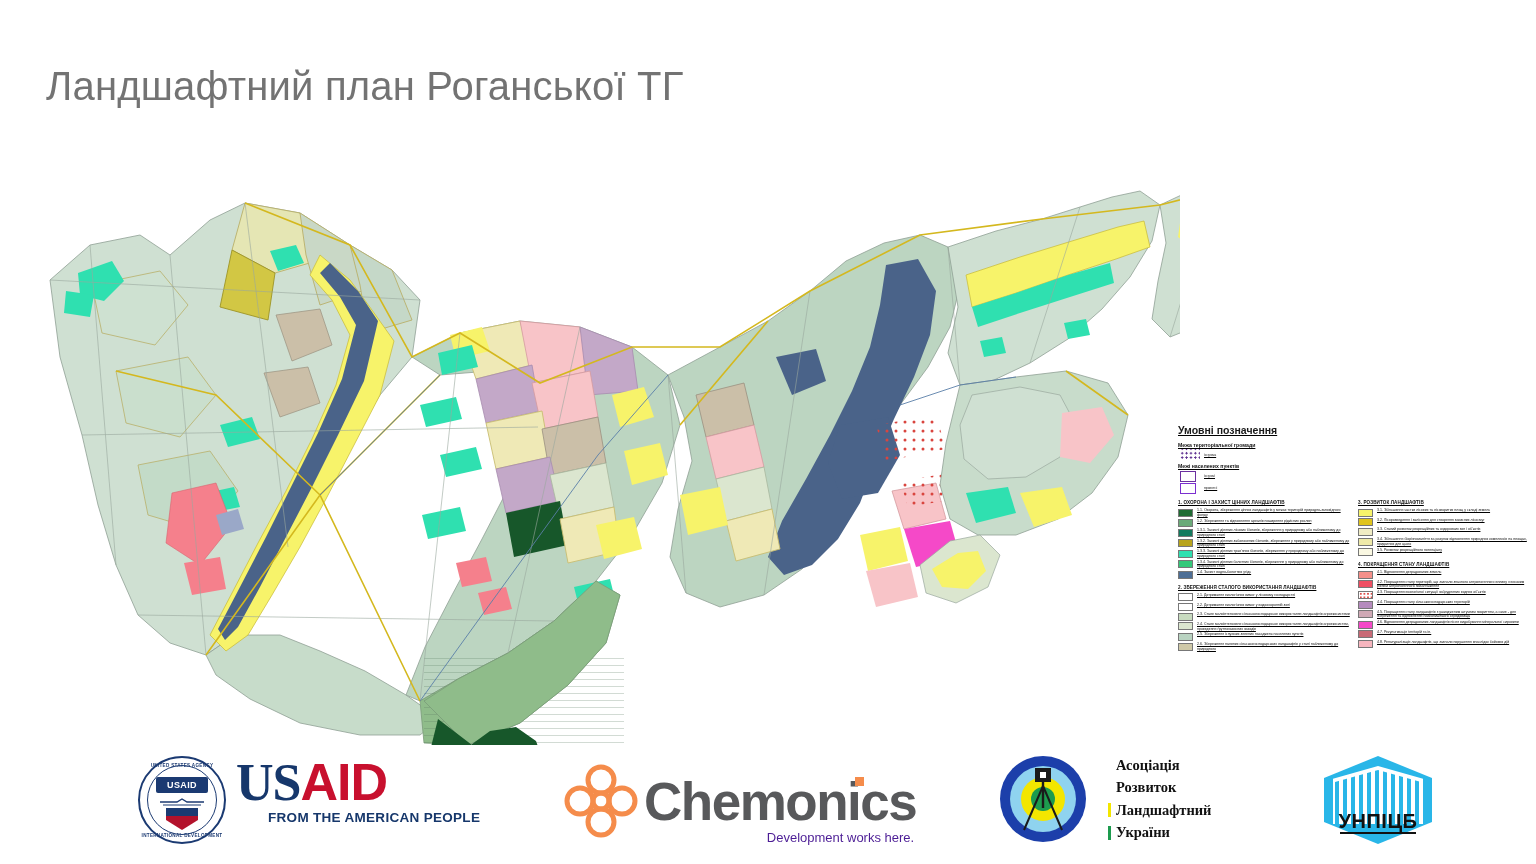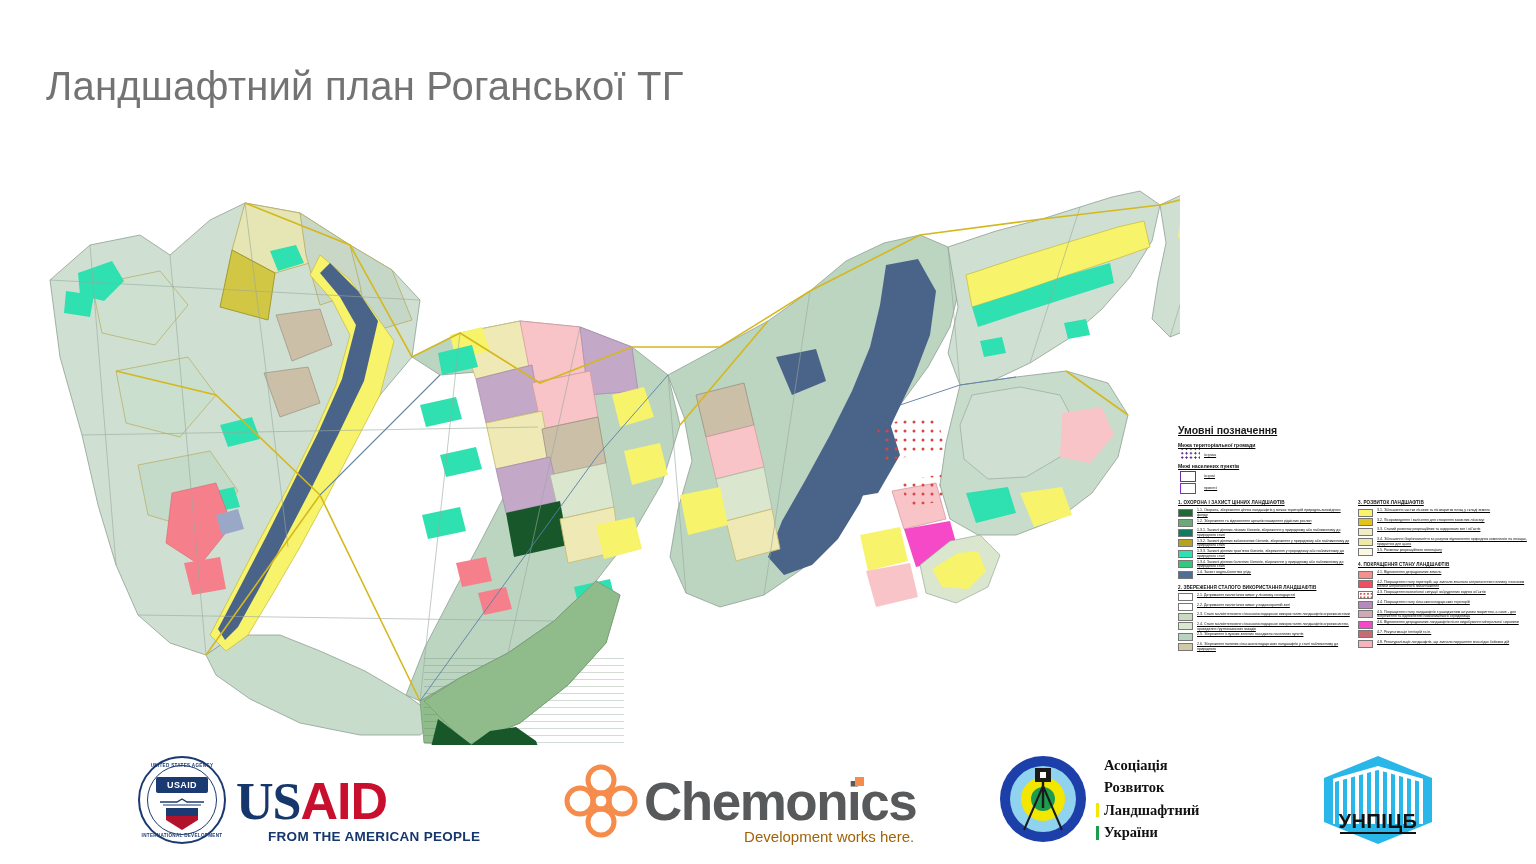--- a/index.html
+++ b/index.html
@@ -33,45 +33,45 @@
   .boxsym{border:1.1px solid #6b2fa0;width:14px;height:9px;margin-top:1px;}
   .boxsym2{border:1.3px solid #7b2fd0;width:14px;height:9px;margin-top:1px;}
 
   
   .sw-dot{background-color:#fff;background-image:radial-gradient(#e0504a 40%,transparent 42%);background-size:3.6px 3.6px;}
 
   
   .logos{position:absolute;left:0;top:748px;width:1536px;height:110px;}
 
   
-  .usaid{position:absolute;left:138px;top:8px;display:flex;align-items:flex-end;gap:10px;}
+  .usaid{position:absolute;left:138px;top:8px;display:flex;align-items:flex-start;gap:10px;}
   .usaid-seal{width:84px;height:84px;border-radius:50%;border:2.5px solid #1b3a72;position:relative;background:#fff;}
   .seal-inner{position:absolute;inset:7px;border-radius:50%;border:1.4px solid #1b3a72;}
   .seal-band{position:absolute;left:50%;top:19px;transform:translateX(-50%);width:52px;height:16px;background:#1b3a72;border-radius:2px;display:flex;align-items:center;justify-content:center;}
   .seal-band span{color:#fff;font-size:9px;font-weight:bold;letter-spacing:.4px;}
   .seal-hands{position:absolute;left:50%;top:39px;transform:translateX(-50%);width:46px;height:9px;}
   .seal-shield{position:absolute;left:50%;top:50px;transform:translateX(-50%);width:32px;height:22px;background:#b3122c;clip-path:polygon(0 0,100% 0,100% 55%,50% 100%,0 55%);}
   .seal-shield-top{position:absolute;left:0;top:0;width:100%;height:8px;background:#1b3a72;}
   .seal-txt-top,.seal-txt-bot{position:absolute;left:0;width:100%;text-align:center;font-size:4.6px;color:#1b3a72;font-weight:bold;letter-spacing:.3px;}
   .seal-txt-top{top:5px;}
   .seal-txt-bot{bottom:4px;}
   .usaid-word{line-height:1;}
   .usaid-word .w{font-size:52px;font-weight:bold;letter-spacing:-1px;}
   .usaid-word .us{color:#16376b;font-family:Liberation Serif, serif;}
   .usaid-word .aid{color:#c8102e;}
   .usaid-tag{font-size:13.5px;color:#16376b;font-weight:600;letter-spacing:.3px;margin-top:1px;padding-left:32px;}
 
   
   .chem{position:absolute;left:562px;top:14px;display:flex;align-items:center;gap:4px;}
   .chem-word{font-size:53px;color:#58595b;font-weight:600;letter-spacing:-1.5px;line-height:1;position:relative;}
   .chem-dot{position:absolute;width:9px;height:9px;background:#f58c4b;right:52px;top:2px;}
-  .chem-tag{position:absolute;right:2px;bottom:-17px;font-size:15px;color:#a16207;font-weight:400;letter-spacing:0;}
-
-  
-  .afzu{position:absolute;left:1000px;top:6px;display:flex;align-items:center;gap:10px;}
+  .chem-tag{position:absolute;right:2px;bottom:-17px;font-size:13px;color:#4c1d95;font-weight:400;letter-spacing:0;}
+
+  
+  .afzu{position:absolute;left:1000px;top:6px;display:flex;align-items:center;gap:22px;}
   .afzu-badge{width:86px;height:86px;border-radius:50%;background:#1c3faa;display:flex;align-items:center;justify-content:center;position:relative;}
   .afzu-b2{width:66px;height:66px;border-radius:50%;background:#8fd3ef;display:flex;align-items:center;justify-content:center;}
   .afzu-b3{width:44px;height:44px;border-radius:50%;background:#f3e600;display:flex;align-items:center;justify-content:center;}
   .afzu-b4{width:24px;height:24px;border-radius:50%;background:#1d9b4e;}
   .afzu-txt{font-family:"Liberation Serif",serif;font-size:14.5px;font-weight:bold;color:#111;line-height:1.55;}
   .afzu-line{display:flex;align-items:center;gap:5px;}
   .afzu-bar{width:3px;height:14px;background:transparent;}
   .afzu-bar.y{background:#f3e600;}
   .afzu-bar.g{background:#1d9b4e;}
 

